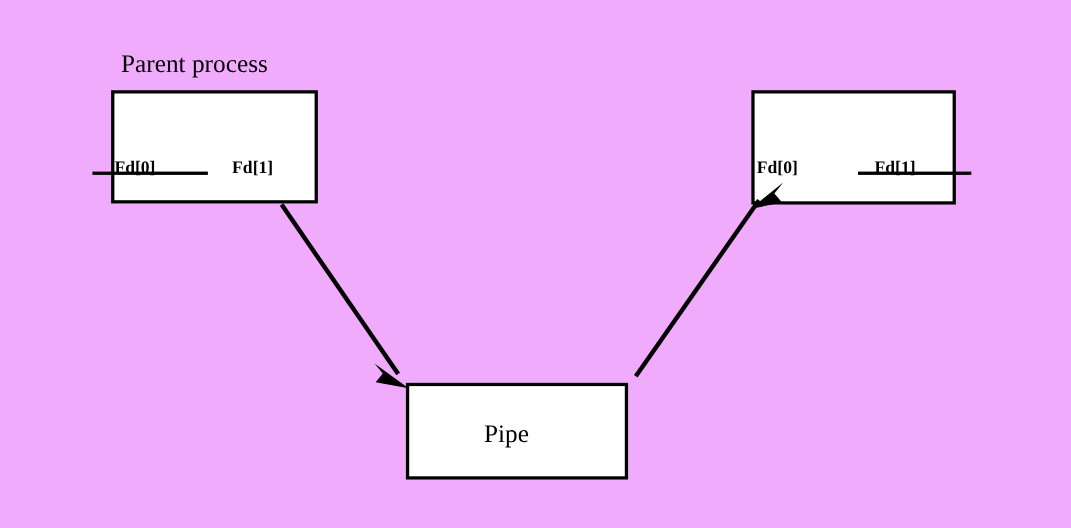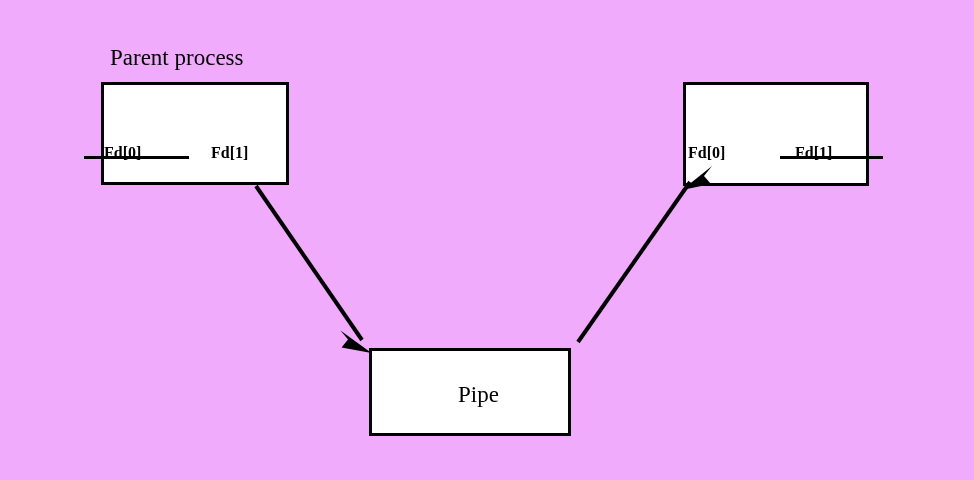--- a/index.html
+++ b/index.html
@@ -95,21 +95,21 @@
   <div class="box" id="child-box"></div>
 
   <div class="fd-label" style="left:688px; top:145px;">Fd[0]</div>
 
   <div class="fd-label" style="left:795px; top:145px;">Fd[1]</div>
 
   <div class="strike" style="left:780px; top:156px; width:103px;"></div>
 
   <div class="box" id="pipe-box"></div>
 
-  <div class="pipe-label" style="left:458px; top:383px;">Pipe</div>
+  <div class="pipe-label" style="left:440px; top:383px;">Pipe</div>
 
   <svg id="arrow-layer" viewBox="0 0 974 480" xmlns="http://www.w3.org/2000/svg">
 
     <g>
       <line x1="256" y1="186" x2="362" y2="340" stroke="#000000" stroke-width="4"></line>
       <path d="M 371.5 353 L 340.5 330.5 L 348 339.5 L 341.5 347.5 Z" fill="#000000"></path>
     </g>
 
     <g>
       <line x1="578" y1="342" x2="690" y2="182" stroke="#000000" stroke-width="4"></line>

